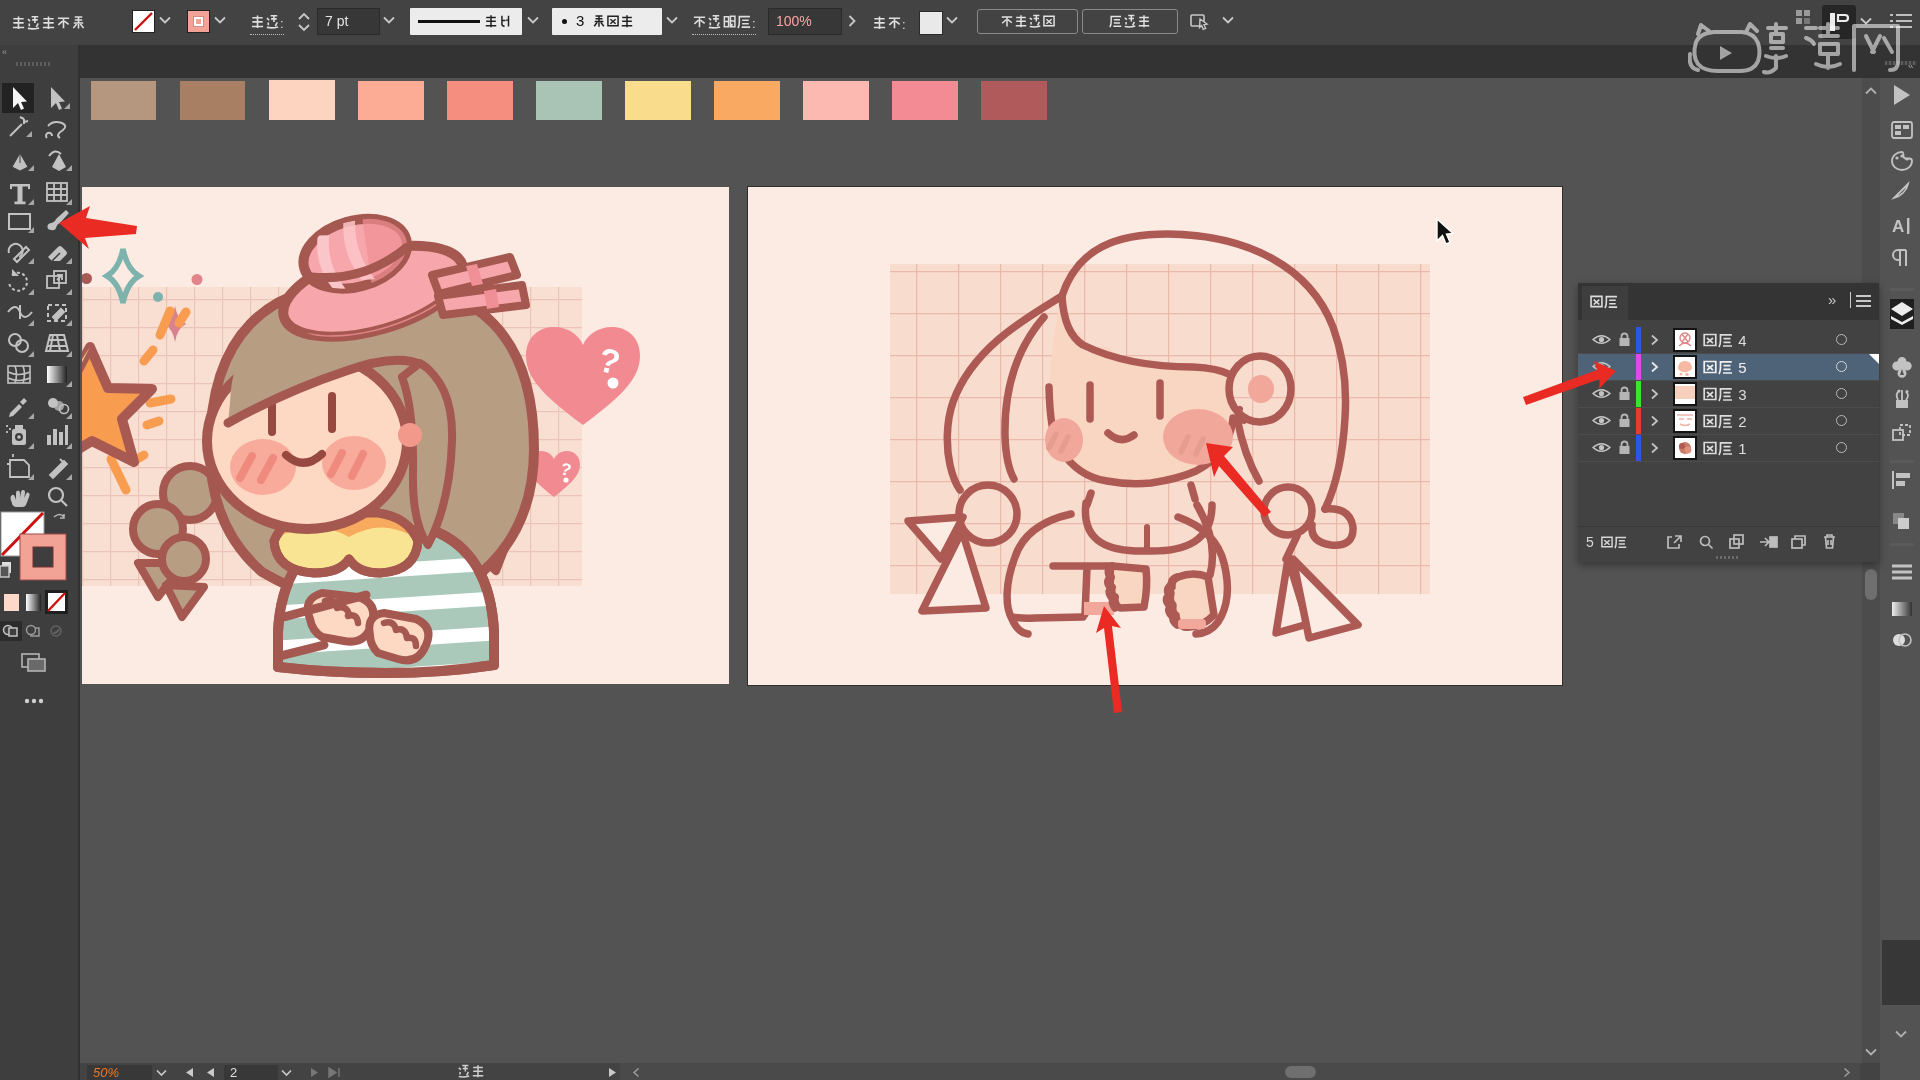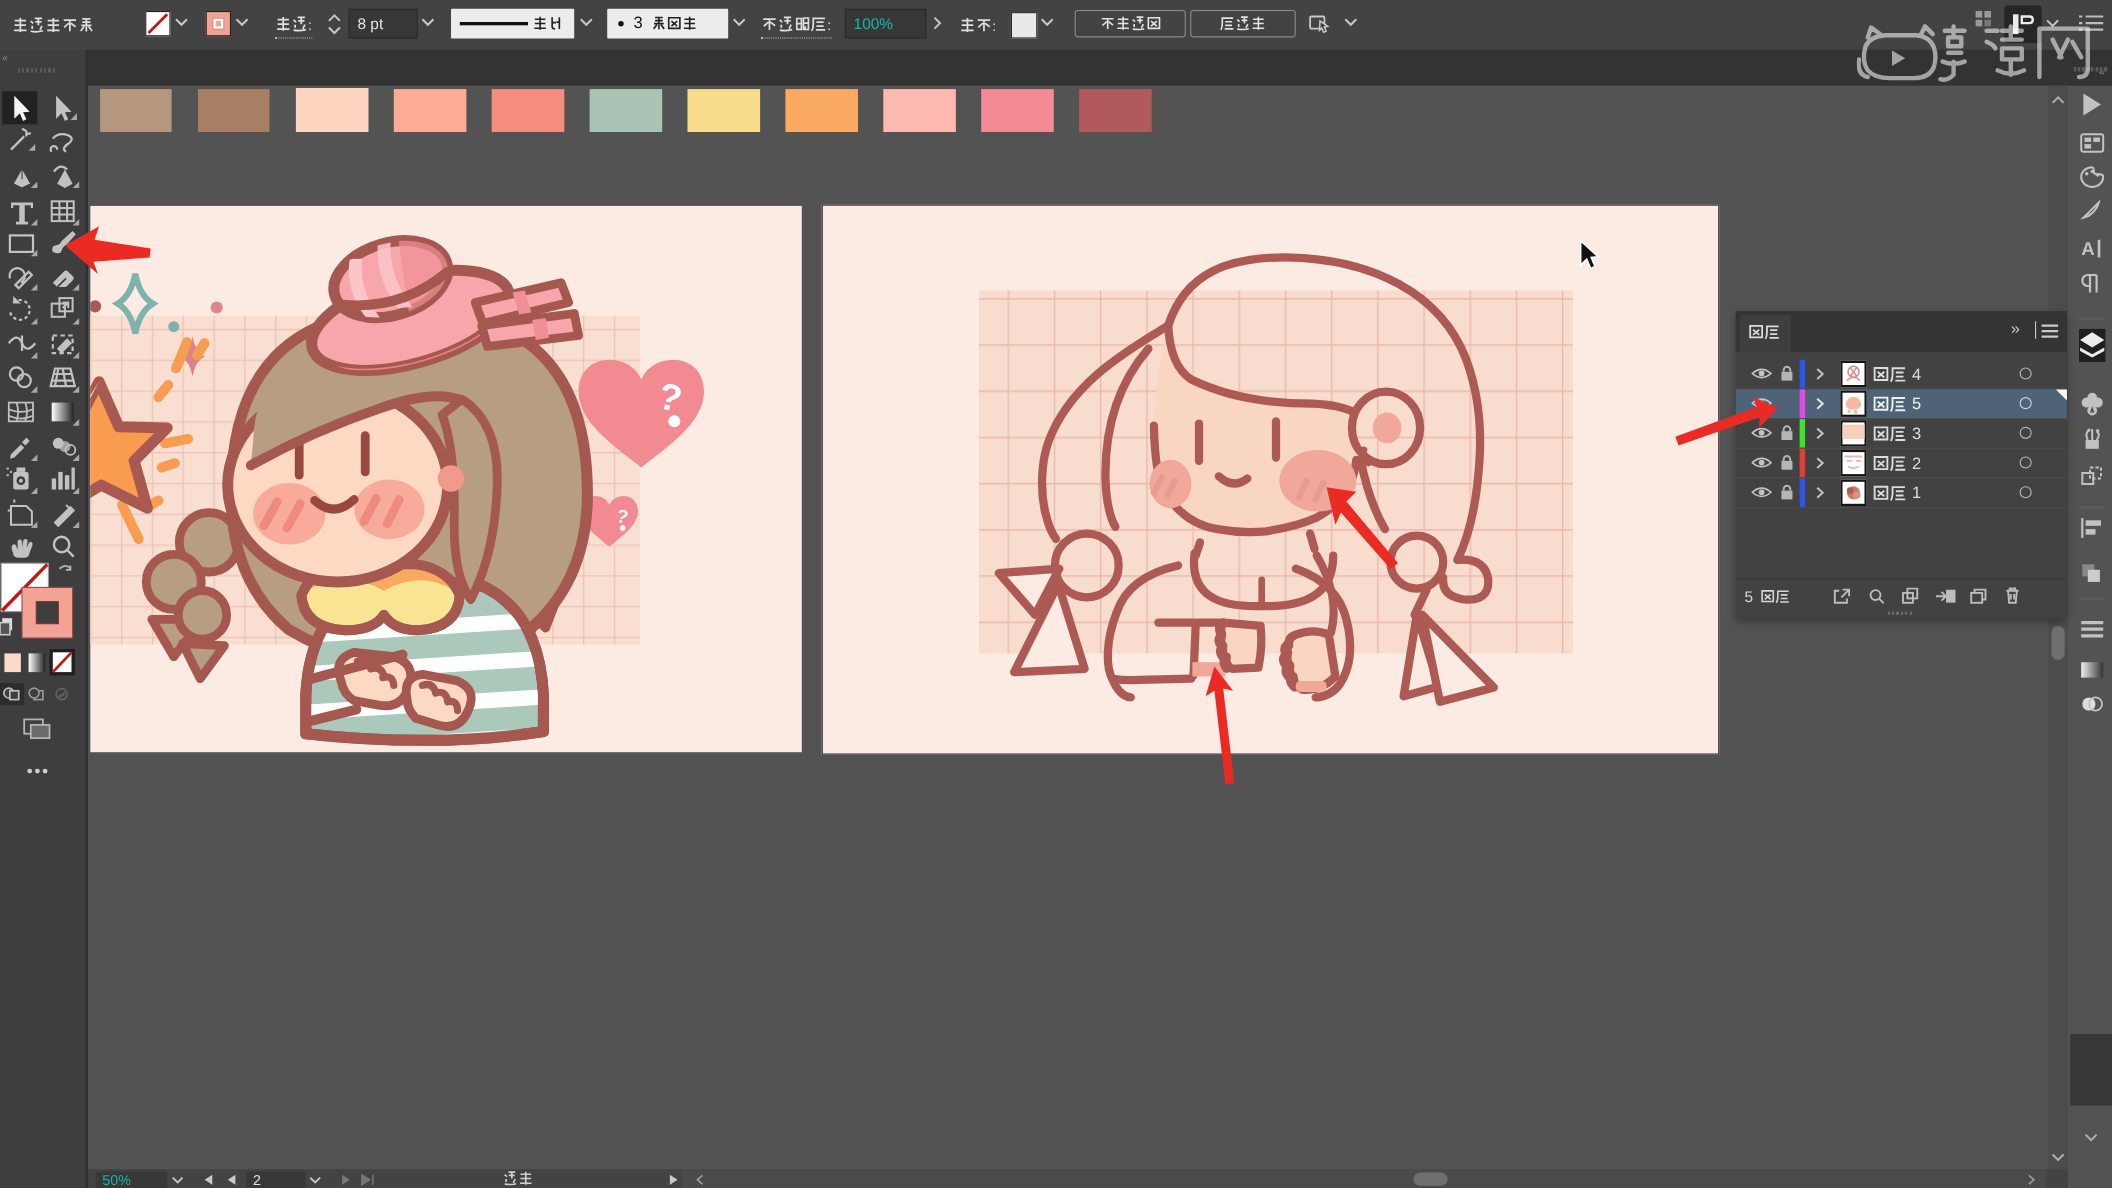--- a/index.html
+++ b/index.html
@@ -102,21 +102,21 @@
       <svg class="g" width="15" height="15" viewBox="0 0 16 16" stroke="#dedede">
           <use href="#g-bars"></use>
         </svg><svg class="g" width="15" height="15" viewBox="0 0 16 16" stroke="#dedede">
           <use href="#g-walk"></use>
         </svg><span style="color:#dedede;font-size:13px;">:</span>
     </div>
     <svg class="abs" style="left:297px;top:11px" width="14" height="22" viewBox="0 0 14 22">
         <path d="M2,8l5,-5l5,5" fill="none" stroke="#c9c9c9" stroke-width="1.8"></path>
         <path d="M2,14l5,5l5,-5" fill="none" stroke="#c9c9c9" stroke-width="1.8"></path>
       </svg>
-    <div class="abs" style="left:317px;top:8px;width:63px;height:27px;background:#373737;border:1px solid #2a2a2a;box-sizing:border-box;color:#e3e3e3;font-size:14px;line-height:25px;padding-left:7px;box-sizing:border-box;">8 pt</div>
+    <div class="abs" style="left:317px;top:8px;width:63px;height:27px;background:#373737;border:1px solid #2a2a2a;box-sizing:border-box;color:#e3e3e3;font-size:14px;line-height:25px;padding-left:7px;box-sizing:border-box;">7 pt</div>
     <svg class="abs" style="left:383px;top:16px" width="12" height="8">
         <path class="chev" d="M1,1.5l5,5l5,-5"></path>
       </svg>
 
     <div class="abs" style="left:410px;top:8px;width:112px;height:27px;background:#ececec;border-radius:1px;">
       <div class="abs" style="left:8px;top:12px;width:62px;height:2.5px;background:#111;"></div>
       <div class="abs" style="left:74px;top:6px;"><svg class="g" width="14" height="14" viewBox="0 0 16 16" stroke="#222">
             <use href="#g-bars"></use>
           </svg><svg class="g" width="14" height="14" viewBox="0 0 16 16" stroke="#222">
             <use href="#g-two"></use>
@@ -145,21 +145,21 @@
       <svg class="g" width="15" height="15" viewBox="0 0 16 16" stroke="#dedede">
           <use href="#g-open"></use>
         </svg><svg class="g" width="15" height="15" viewBox="0 0 16 16" stroke="#dedede">
           <use href="#g-walk"></use>
         </svg><svg class="g" width="15" height="15" viewBox="0 0 16 16" stroke="#dedede">
           <use href="#g-twobox"></use>
         </svg><svg class="g" width="15" height="15" viewBox="0 0 16 16" stroke="#dedede">
           <use href="#g-corner"></use>
         </svg><span style="color:#dedede;font-size:13px;">:</span>
     </div>
-    <div class="abs" style="left:768px;top:8px;width:74px;height:27px;background:#373737;border:1px solid #2a2a2a;color:#14b8a6;font-size:14px;line-height:25px;padding-left:7px;box-sizing:border-box;">100%</div>
+    <div class="abs" style="left:768px;top:8px;width:74px;height:27px;background:#373737;border:1px solid #2a2a2a;color:#fca5a5;font-size:14px;line-height:25px;padding-left:7px;box-sizing:border-box;">100%</div>
     <svg class="abs" style="left:848px;top:15px" width="8" height="12">
         <path class="chev" d="M1.5,1l5,5l-5,5"></path>
       </svg>
 
     <div class="abs" style="left:872px;top:15px;">
       <svg class="g" width="15" height="15" viewBox="0 0 16 16" stroke="#dedede">
           <use href="#g-bars"></use>
         </svg><svg class="g" width="15" height="15" viewBox="0 0 16 16" stroke="#dedede">
           <use href="#g-open"></use>
         </svg><span style="color:#dedede;font-size:13px;">:</span>
@@ -857,21 +857,21 @@
   <svg class="abs" style="left:1865px;top:87px" width="12" height="8">
         <path d="M1,6.5l5,-5l5,5" fill="none" stroke="#b0b0b0" stroke-width="1.8"></path>
       </svg>
   <div class="abs" style="left:1865px;top:569px;width:12px;height:31px;background:#6f6f6f;border-radius:6px;"></div>
   <svg class="abs" style="left:1865px;top:1048px" width="12" height="8">
         <path d="M1,1.5l5,5l5,-5" fill="none" stroke="#b0b0b0" stroke-width="1.8"></path>
       </svg>
 
   <div class="abs" style="left:80px;top:1063px;width:1800px;height:17px;background:#434343;">
     <div class="abs" style="left:540px;top:0;width:1240px;height:17px;background:#4a4a4a;"></div>
-    <div class="abs" style="left:7px;top:2px;width:65px;height:15px;background:#383838;color:#14b8a6;font-size:13px;padding:0 0 0 6px;box-sizing:border-box;">50%</div>
+    <div class="abs" style="left:7px;top:2px;width:65px;height:15px;background:#383838;color:#f97316;font-size:13px;padding:0 0 0 6px;box-sizing:border-box;font-style:italic;">50%</div>
     <svg class="abs" style="left:76px;top:6px" width="11" height="8">
           <path d="M1,1.5l4.5,4.5l4.5,-4.5" fill="none" stroke="#c9c9c9" stroke-width="1.7"></path>
         </svg>
     <svg class="abs" style="left:102px;top:4px" width="13" height="11" viewBox="0 0 13 11">
           <path d="M2,1v9M11,1L4,5.5L11,10z" fill="#c9c9c9"></path>
         </svg>
     <svg class="abs" style="left:126px;top:4px" width="9" height="11" viewBox="0 0 9 11">
           <path d="M8,1L1,5.5L8,10z" fill="#c9c9c9"></path>
         </svg>
     <div class="abs" style="left:144px;top:2px;width:54px;height:15px;background:#383838;color:#e0e0e0;font-size:13px;padding:0 0 0 6px;box-sizing:border-box;">2</div>

